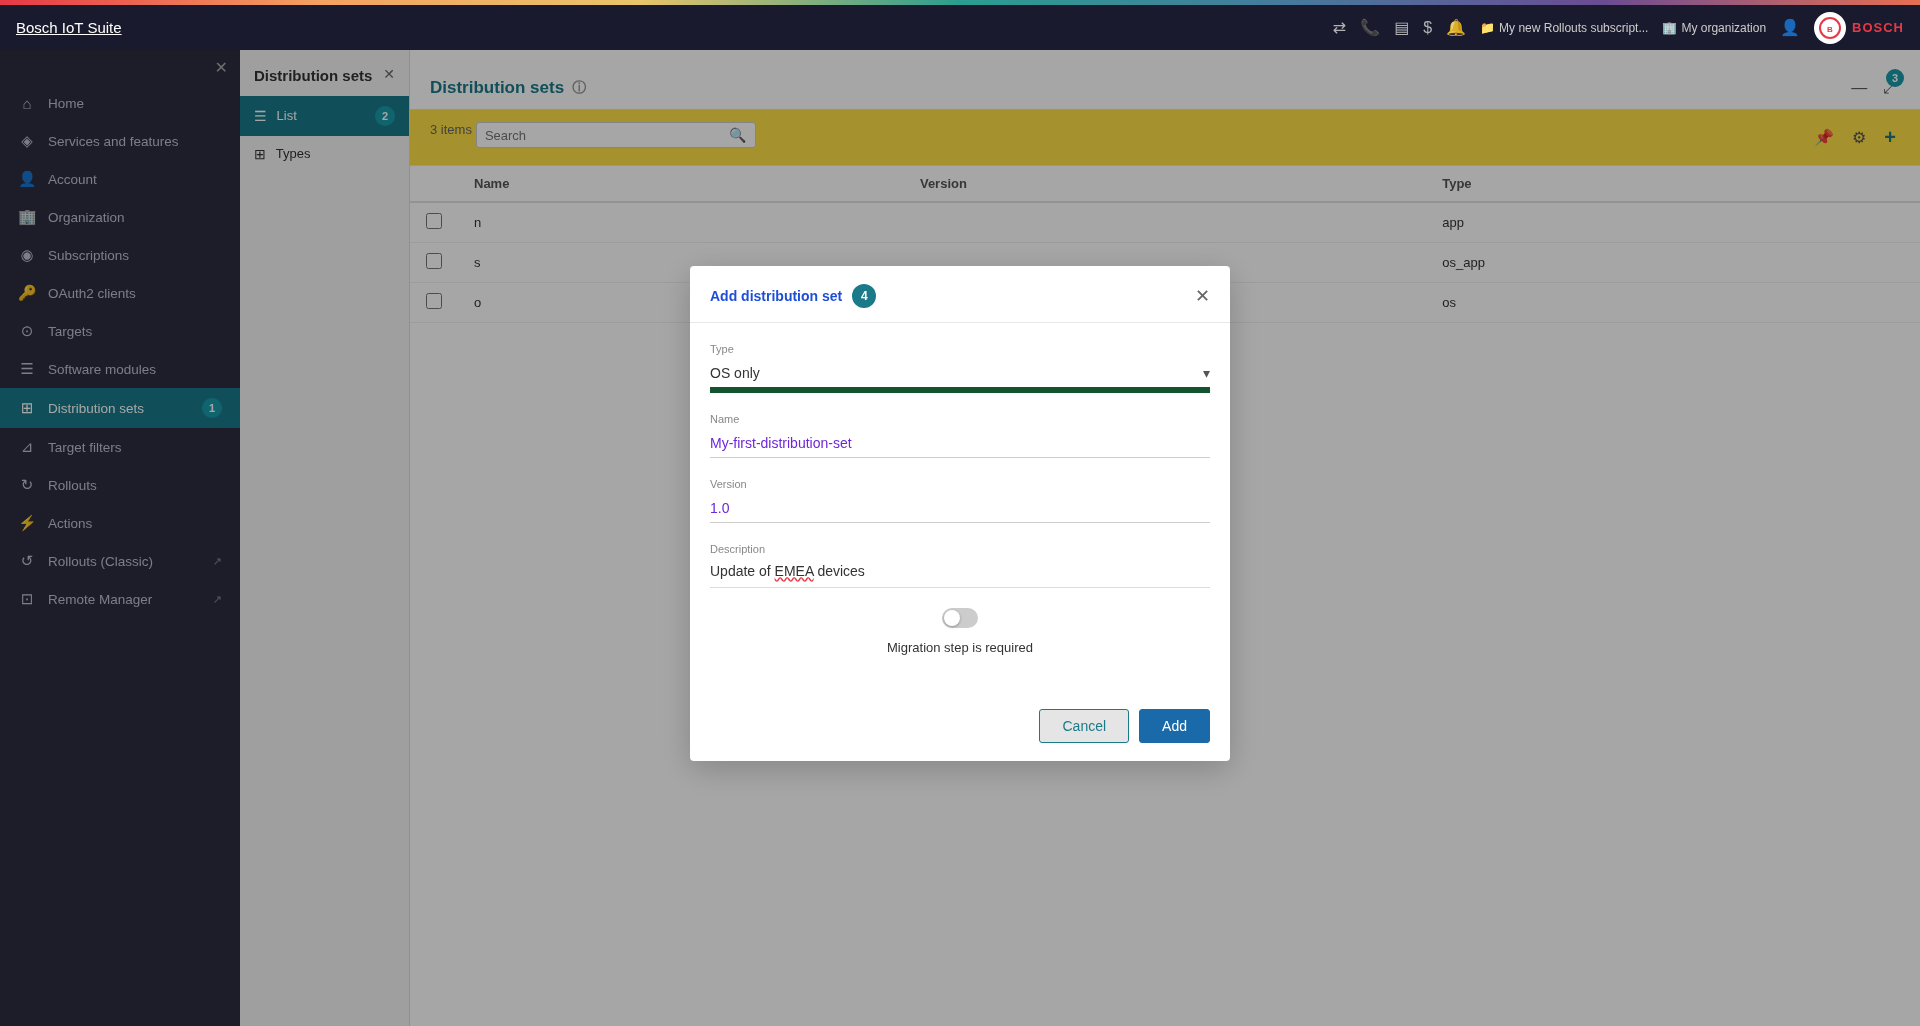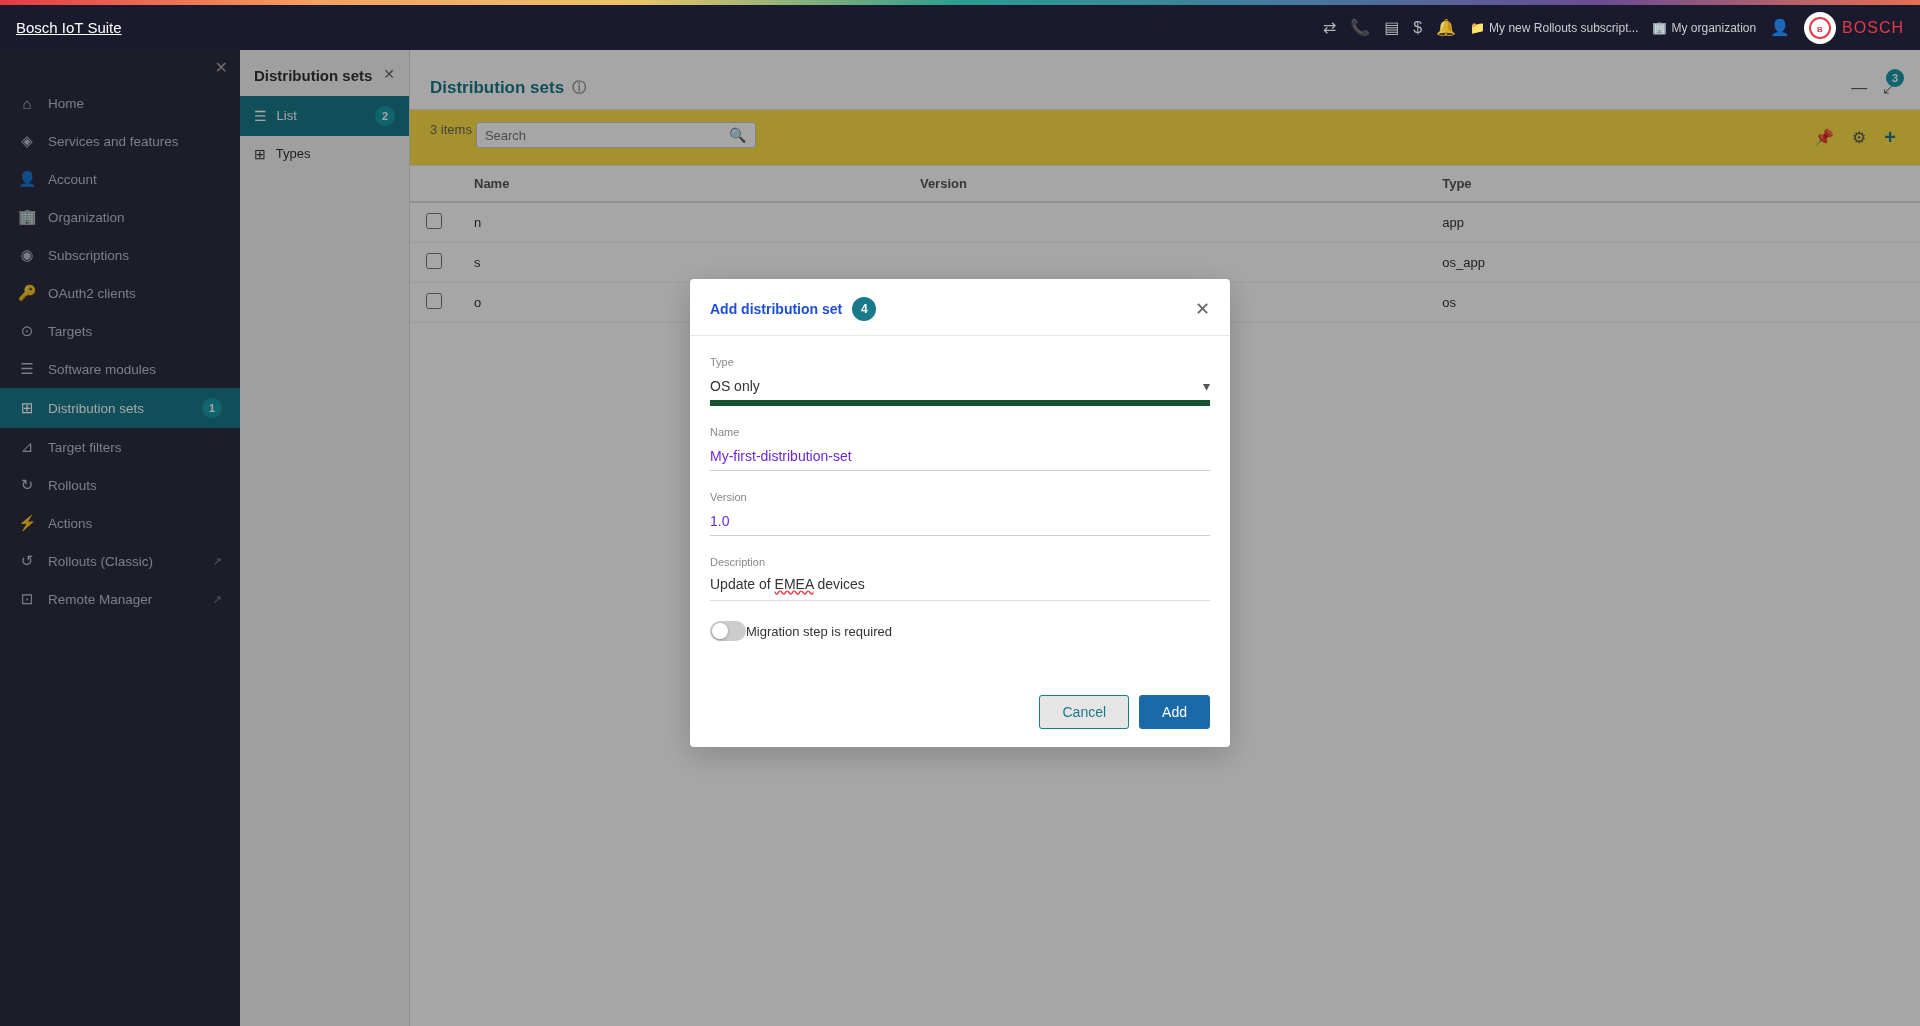--- a/index.html
+++ b/index.html
@@ -17,21 +17,21 @@
       position: fixed; top: 5px; left: 0; right: 0; height: 45px;
       background: #1a1a2e; display: flex; align-items: center;
       justify-content: space-between; padding: 0 16px; z-index: 999;
     }
     .app-header-left { display: flex; align-items: center; gap: 10px; color: #fff; font-size: 15px; font-weight: 500; text-decoration: underline; }
     .app-header-right { display: flex; align-items: center; gap: 14px; color: #ccc; }
     .header-icon { font-size: 16px; cursor: pointer; opacity: 0.85; }
     .header-subscription { display: flex; align-items: center; gap: 4px; font-size: 12px; color: #ccc; }
     .bosch-logo { display: flex; align-items: center; gap: 6px; }
     .bosch-logo-circle { width: 32px; height: 32px; background: #fff; border-radius: 50%; display: flex; align-items: center; justify-content: center; }
-    .bosch-text { color: #e63946; font-weight: 400; font-size: 16px; letter-spacing: 1px; }
+    .bosch-text { color: #e63946; font-weight: 700; font-size: 13px; letter-spacing: 1px; }
 
     
     .layout { display: flex; height: 100vh; padding-top: 50px; }
 
     
     .sidebar {
       width: 240px; background: #2d2d3f; color: #d0d0d0;
       display: flex; flex-direction: column; flex-shrink: 0;
       overflow-y: auto; z-index: 10;
     }
@@ -153,21 +153,21 @@
       padding: 6px 0; font-size: 14px; color: #6d28d9; outline: none;
       background: transparent;
     }
     .form-select-wrapper {
       display: flex; align-items: flex-end; justify-content: space-between;
       border-bottom: 6px solid #14532d; padding: 6px 0;
     }
     .form-select-value { font-size: 14px; color: #333; }
     .form-select-arrow { color: #555; font-size: 14px; cursor: pointer; }
     .form-divider { border: none; border-top: 1px solid #ddd; margin: 4px 0 16px; }
-    .toggle-row { display: flex; align-items: center; gap: 0; margin-bottom: 24px; }
+    .toggle-row { display: flex; align-items: center; gap: 12px; margin-bottom: 24px; flex-direction: column; }
     .toggle-label { font-size: 13px; color: #333; }
     .toggle {
       width: 36px; height: 20px; border-radius: 10px; background: #ccc;
       position: relative; cursor: pointer; display: inline-block;
     }
     .toggle-knob {
       position: absolute; top: 2px; left: 2px;
       width: 16px; height: 16px; border-radius: 50%; background: #fff;
       box-shadow: 0 1px 3px rgba(0,0,0,0.3); transition: left 0.2s;
     }

